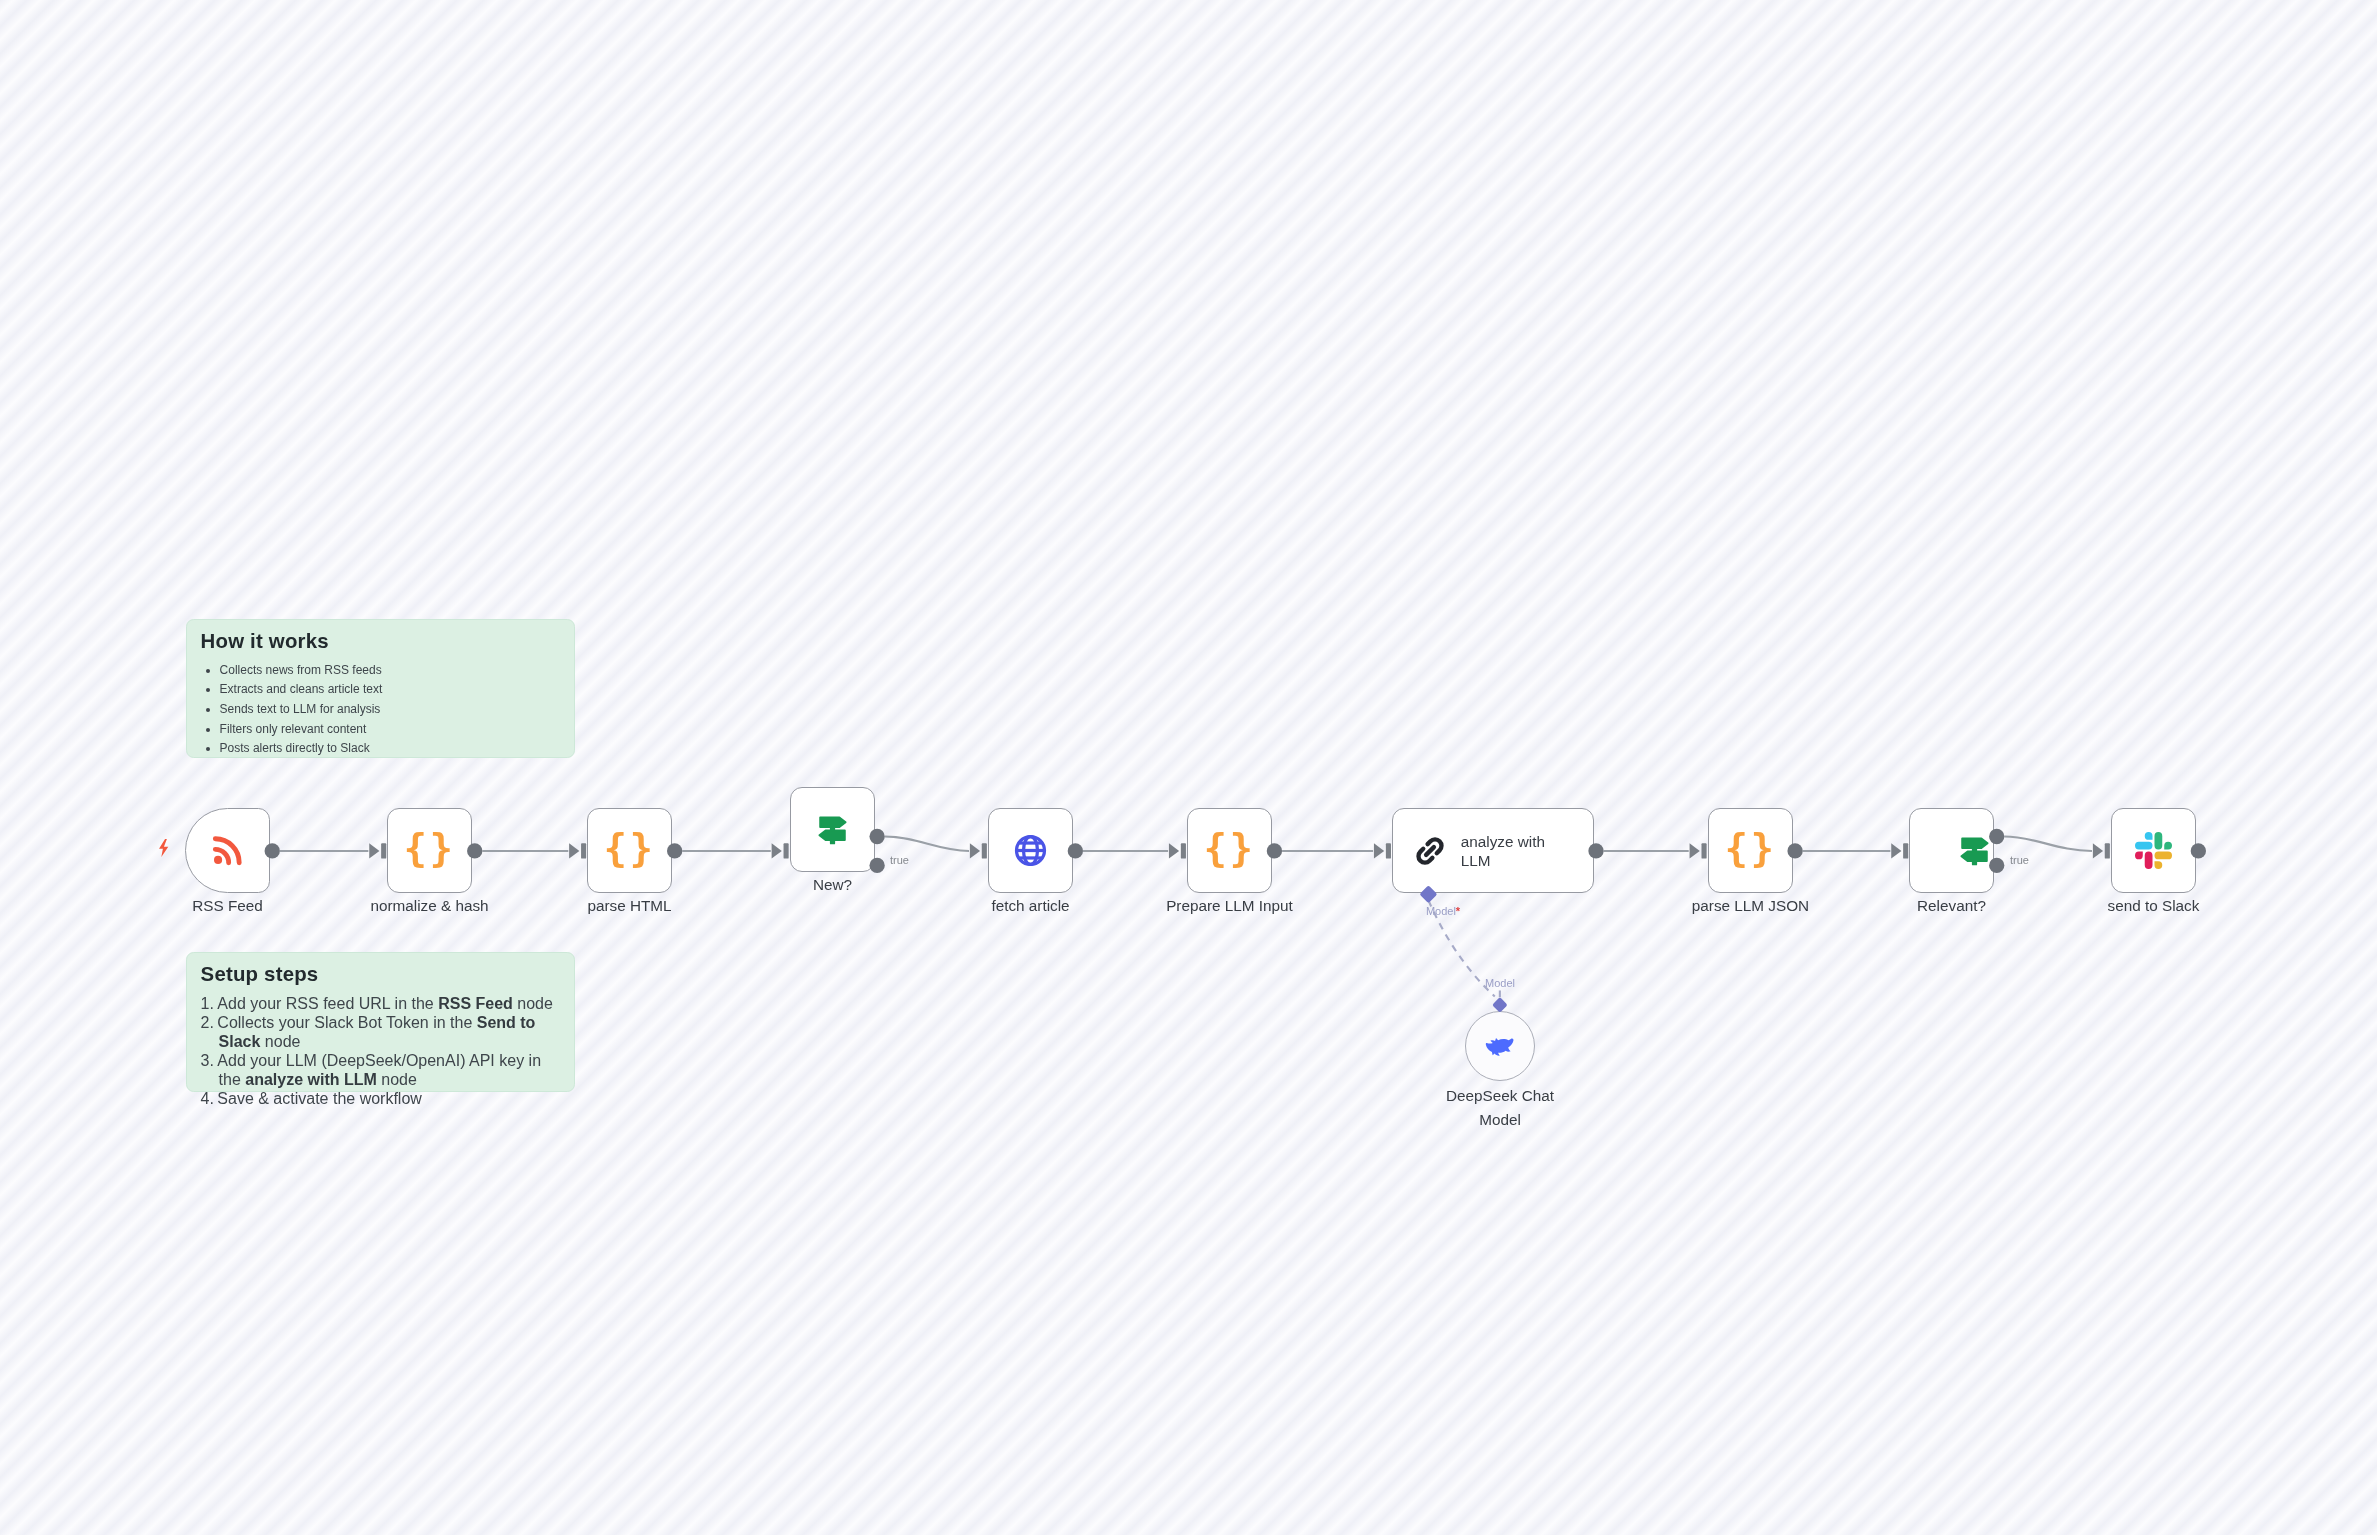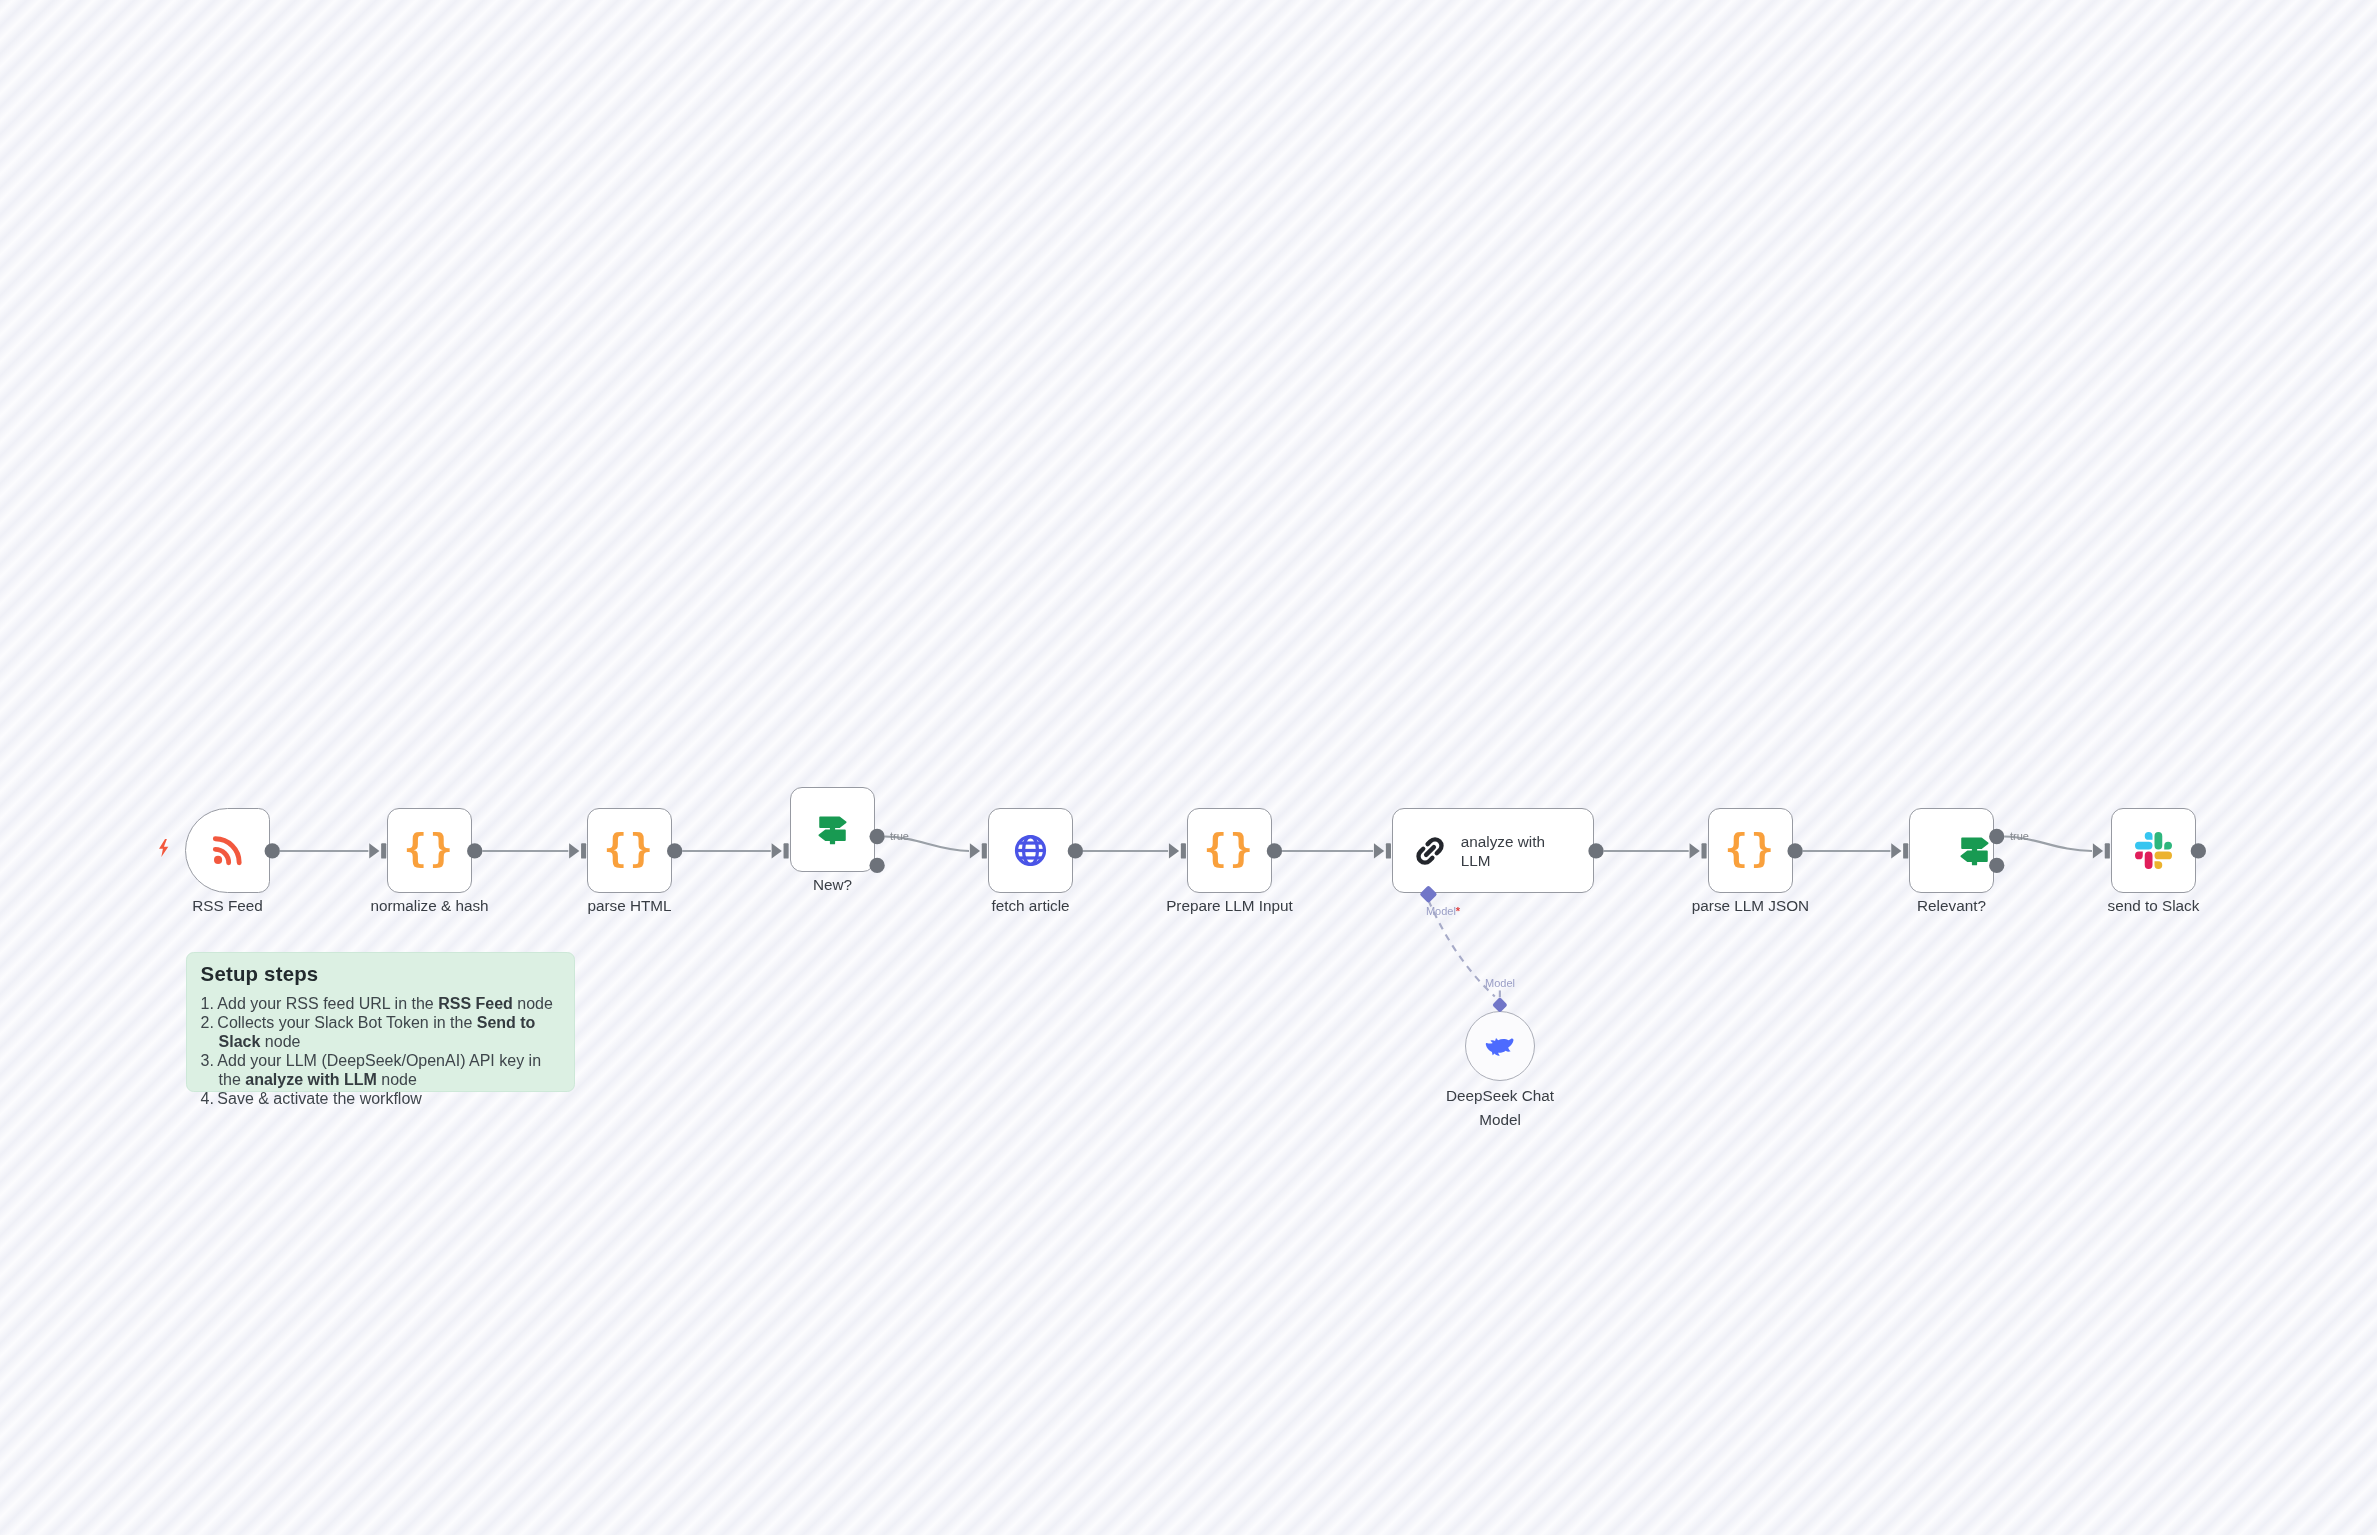--- a/index.html
+++ b/index.html
@@ -130,38 +130,49 @@
   .wire-dashed { stroke: #a7abc8; stroke-width: 2.5; fill: none; stroke-dasharray: 8 7; }
   .dot   { fill: #6d727a; }
   .in-marker { fill: #7b8087; }
   .diamond { fill: #7176c8; }
 
   .wire-label {
     position: absolute;
     font-size: 11px;
     color: #85898f;
     z-index: 4;
+    margin-top: 24px;
   }
   .port-label {
     position: absolute;
     transform: translateX(-50%);
     font-size: 11px;
     color: #9a9ec6;
     z-index: 4;
     white-space: nowrap;
   }
   .port-label .req { color: #e03e3e; font-weight: 700; }
 
   .bolt { position: absolute; z-index: 2; }
 </style>
 </head>
 <body>
 
 <div class="canvas">
 
+  <div class="sticky" style="left:186px; top:619px; width:389px; height:139px;">
+    <h3 class="sticky-title">How it works</h3>
+    <ul>
+      <li>Collects news from RSS feeds</li>
+      <li>Extracts and cleans article text</li>
+      <li>Sends text to LLM for analysis</li>
+      <li>Filters only relevant content</li>
+      <li>Posts alerts directly to Slack</li>
+    </ul>
+  </div>
 
   <div class="sticky" style="left:186px; top:952px; width:389px; height:140px;">
     <h3 class="sticky-title">Setup steps</h3>
     <div class="step"><span class="num">1.</span><span>Add your RSS feed URL in the </span><b>RSS Feed</b><span> node</span></div>
     <div class="step"><span class="num">2.</span><span>Collects your Slack Bot Token in the </span><b>Send to Slack</b><span> node</span></div>
     <div class="step"><span class="num">3.</span><span>Add your LLM (DeepSeek/OpenAI) API key in the </span><b>analyze with LLM</b><span> node</span></div>
     <div class="step"><span class="num">4.</span><span>Save &amp; activate the workflow</span><b></b><span></span></div>
   </div>
 
   <svg class="bolt" style="left:156px; top:838px;" width="15.3" height="20.4" viewBox="0 0 16 22">

